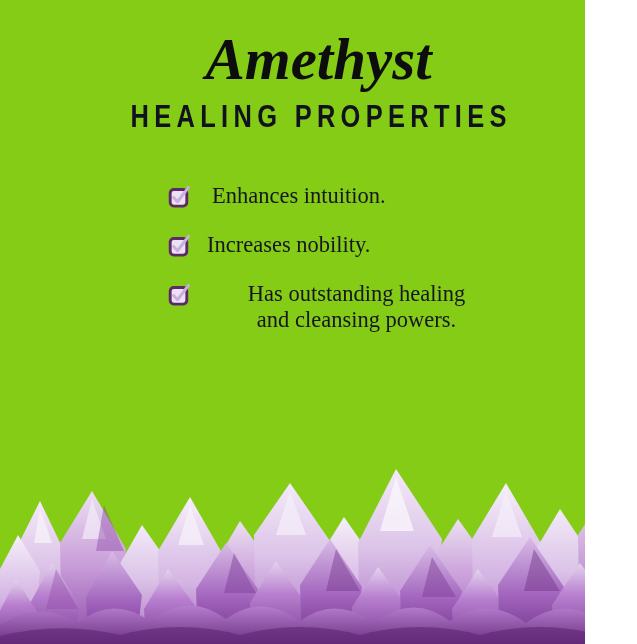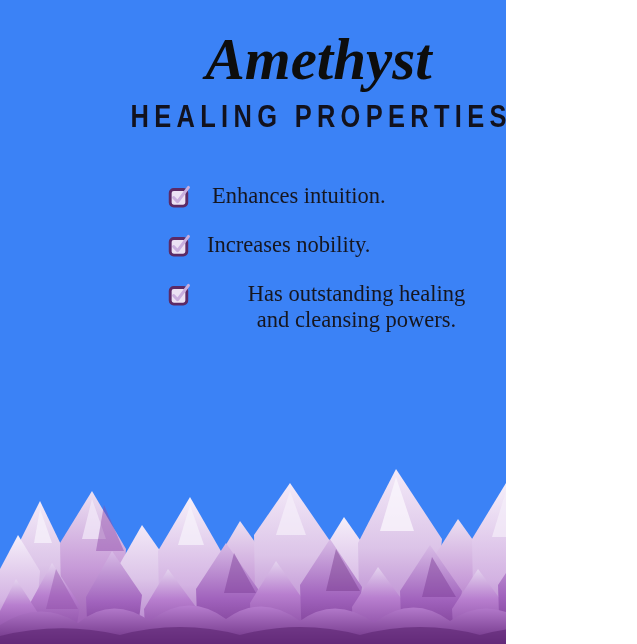--- a/index.html
+++ b/index.html
@@ -11,23 +11,23 @@
   }
 
   body {
     background: #ffffff;
     font-family: "Liberation Serif", "DejaVu Serif", serif;
     position: relative;
   }
 
   .poster {
     position: relative;
-    width: 506px;
+    width: 585px;
     height: 644px;
-    background: #3b82f6;
+    background: #84cc16;
     overflow: hidden;
   }
 
   
   .header {
     position: absolute;
     top: 0;
     left: 0;
     width: 637px;
     text-align: center;

